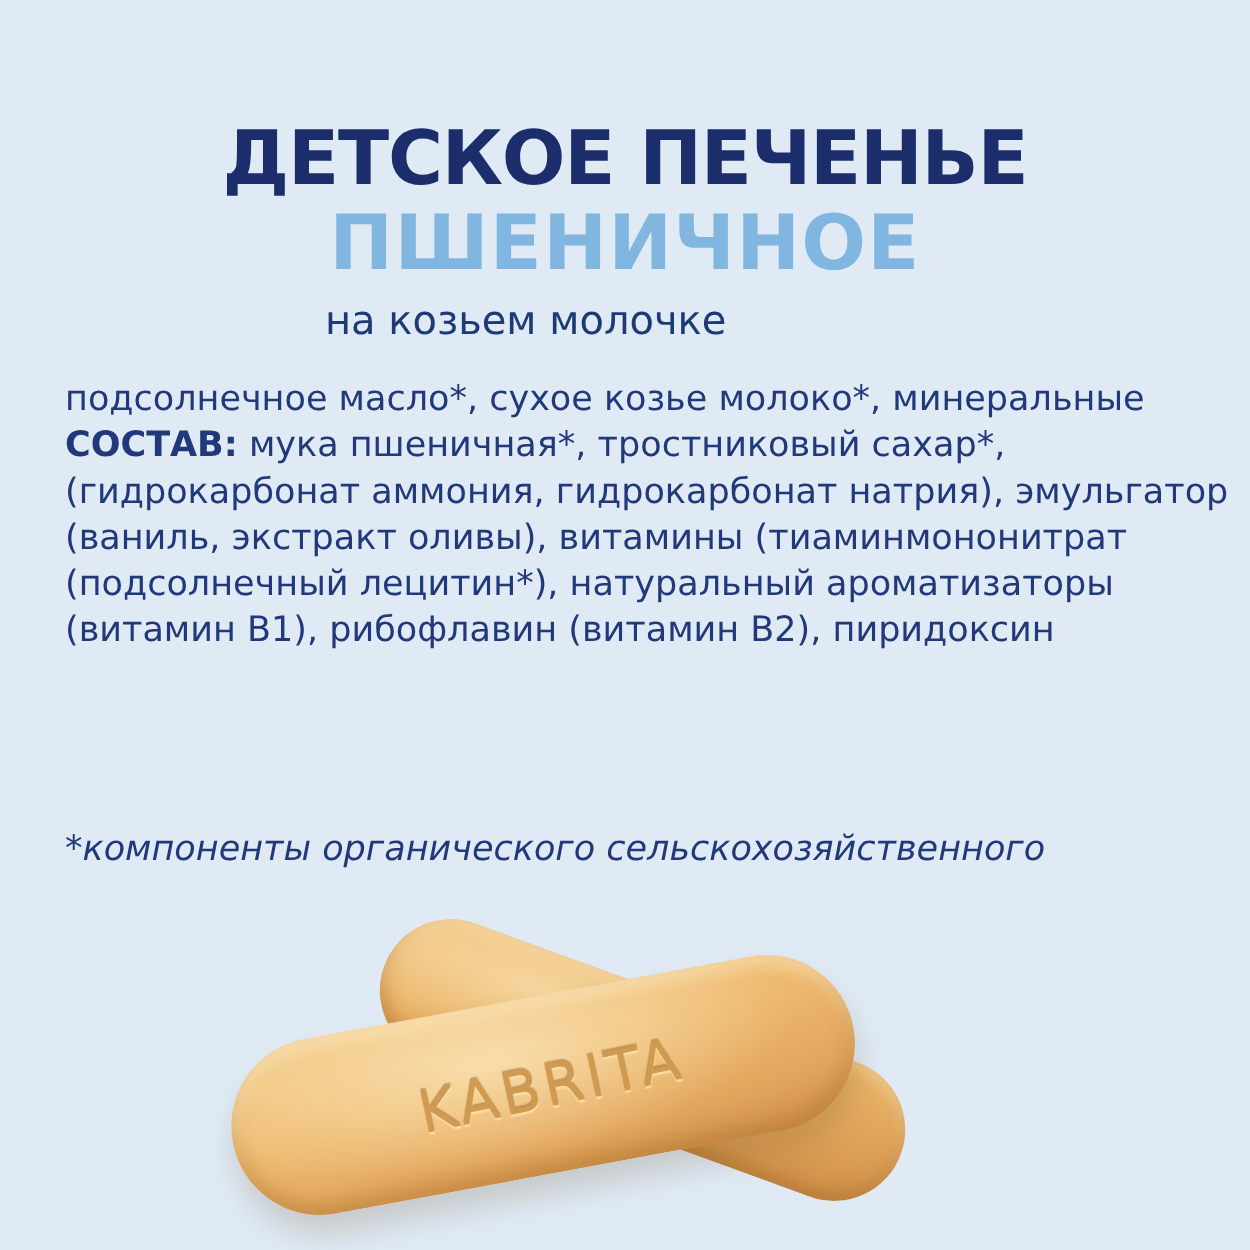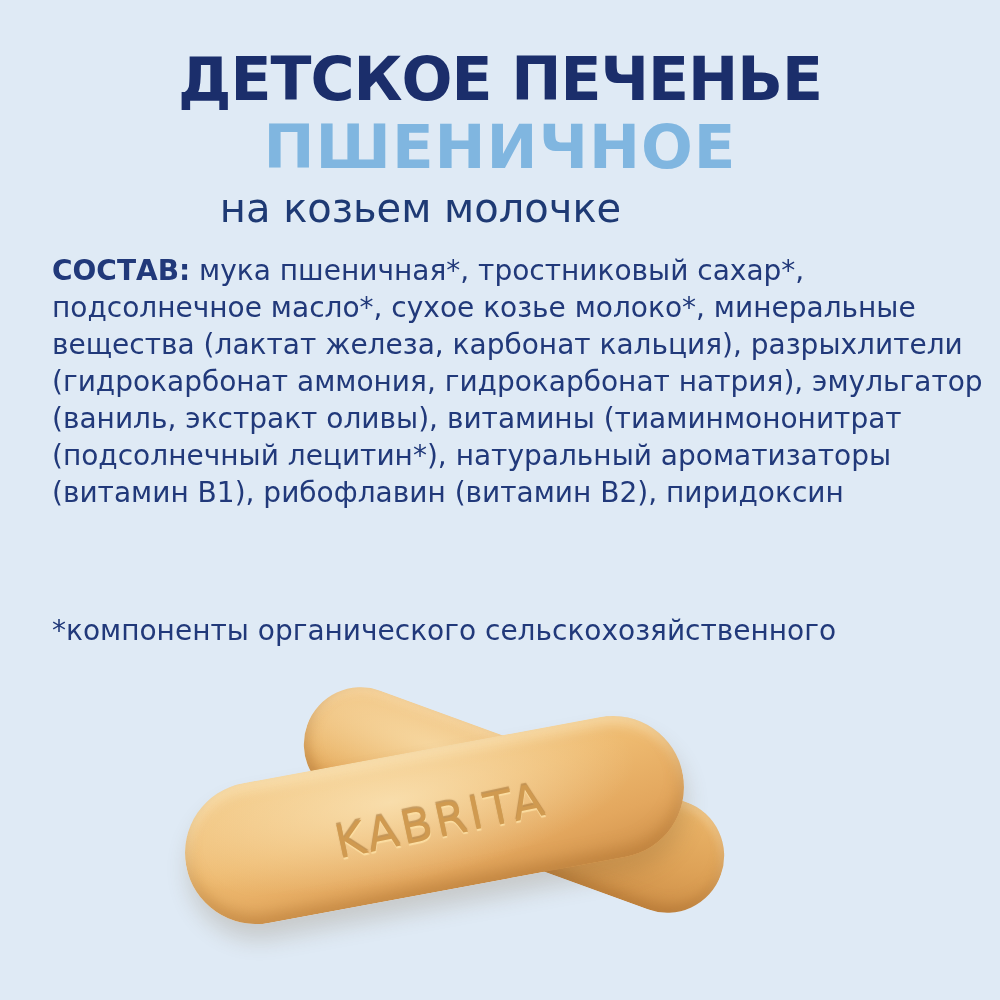--- a/index.html
+++ b/index.html
@@ -4,58 +4,58 @@
 <style>
   * { margin: 0; padding: 0; box-sizing: border-box; }
   html, body { width: 1000px; height: 1000px; }
   body {
     position: relative;
     width: 1000px; height: 1000px;
     background: #dfeaf5;
     overflow: hidden;
     font-family: "DejaVu Sans", "Liberation Sans", sans-serif;
   }
-  .canvas { position: absolute; inset: 0; }
+  .canvas { position: absolute; inset: 0; margin-top: 48px; }
 
   
   .title {
     position: absolute; left: 0; top: 46px; width: 1000px;
     text-align: center;
     font-size: 60px; font-weight: 700; letter-spacing: -1px;
     color: #1b2e6b; line-height: 66px; white-space: nowrap;
   }
   .subtitle {
     position: absolute; left: 0; top: 114px; width: 1000px;
     text-align: center;
     font-size: 61px; font-weight: 700; letter-spacing: 1px;
     color: #80b6e0; line-height: 66px; white-space: nowrap;
   }
   .tagline {
     position: absolute; left: 0; top: 186px; width: 841px;
     text-align: center;
-    font-size: 40px; font-weight: 400;
+    font-size: 32px; font-weight: 400;
     color: #1e3a74; line-height: 44px; white-space: nowrap;
   }
 
   
   .composition {
     position: absolute; left: 52px; top: 252px; width: 910px;
     font-size: 28px; line-height: 37px;
     color: #21397a;
   }
   .composition .line { white-space: nowrap; }
   .composition .label { font-weight: 700; }
 
   
   .footnote {
     position: absolute; left: 52px; top: 612px; width: 910px;
     font-size: 28px; line-height: 37px;
     color: #21397a;
   }
-  .footnote .line { white-space: nowrap; }
+  .footnote .line { white-space: nowrap; font-style: italic; }
 
   
   .photo { position: absolute; inset: 0; }
   .biscuit {
     position: absolute;
     border-radius: 80px;
   }
   .biscuit-back {
     left: 294px; top: 743px; width: 440px; height: 114px;
     border-radius: 60px;
@@ -95,23 +95,22 @@
 
 <div class="canvas">
 
   <div class="title">ДЕТСКОЕ ПЕЧЕНЬЕ</div>
 
   <div class="subtitle">ПШЕНИЧНОЕ</div>
 
   <div class="tagline">на козьем молочке</div>
 
   <div class="composition">
+    <div class="line">подсолнечное масло*, сухое козье молоко*, минеральные</div>
     <div class="line"><span class="label">СОСТАВ:</span><span> мука пшеничная*, тростниковый сахар*,</span></div>
-    <div class="line">подсолнечное масло*, сухое козье молоко*, минеральные</div>
-    <div class="line">вещества (лактат железа, карбонат кальция), разрыхлители</div>
     <div class="line">(гидрокарбонат аммония, гидрокарбонат натрия), эмульгатор</div>
     <div class="line">(ваниль, экстракт оливы), витамины (тиаминмононитрат</div>
     <div class="line">(подсолнечный лецитин*), натуральный ароматизаторы</div>
     <div class="line">(витамин B1), рибофлавин (витамин B2), пиридоксин</div>
   </div>
 
   <div class="footnote">
     <div class="line">*компоненты органического сельскохозяйственного</div>
   </div>
 

